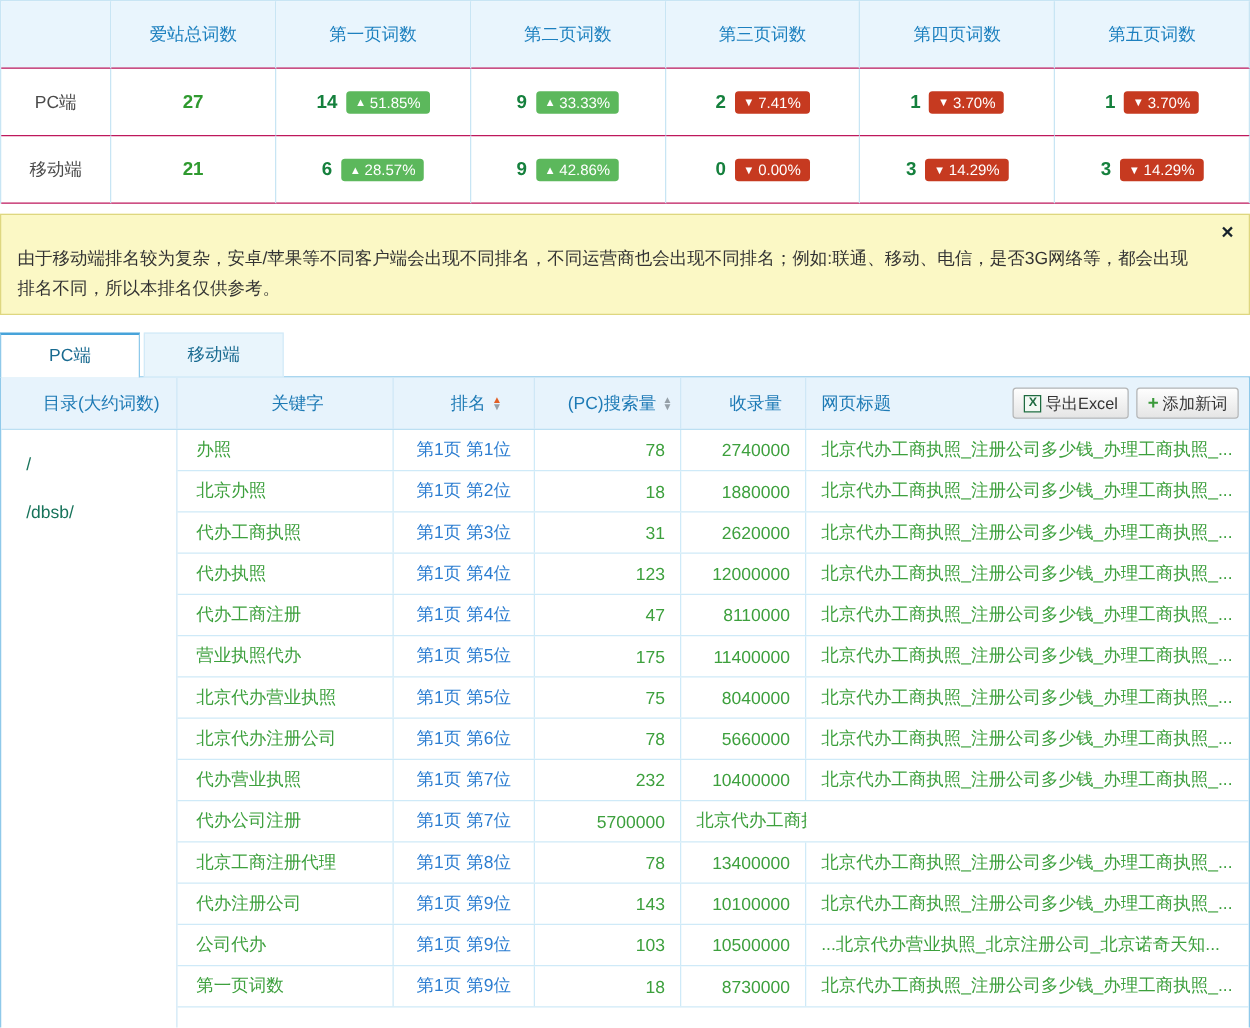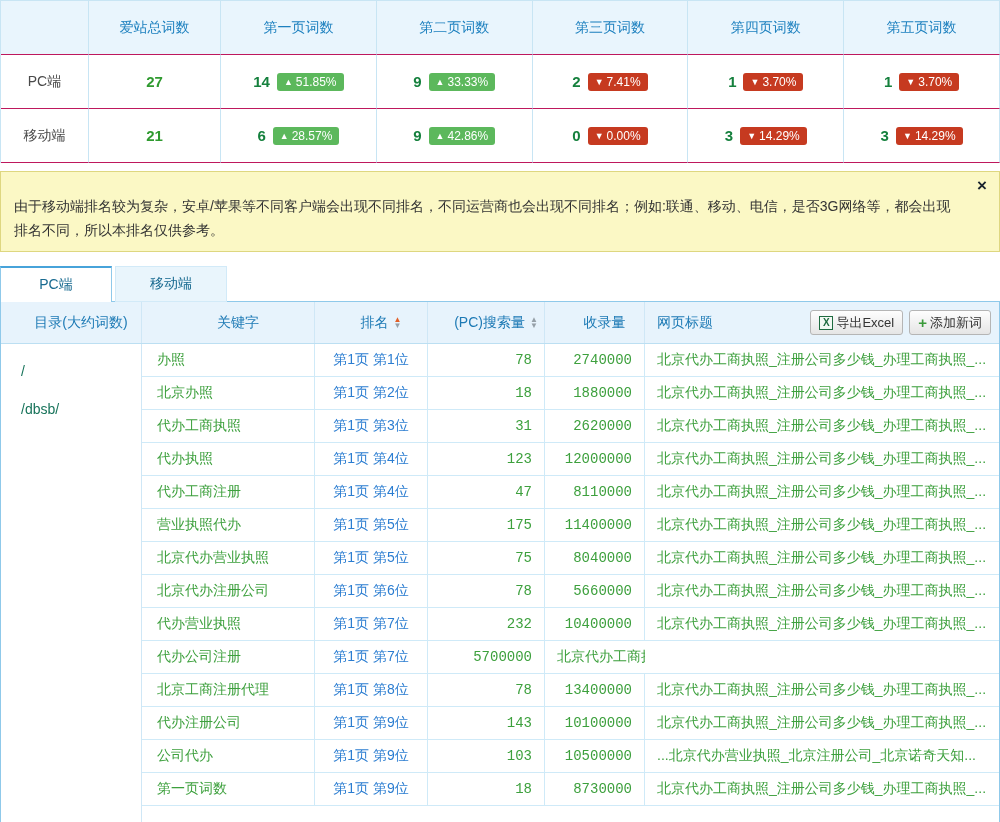--- a/index.html
+++ b/index.html
@@ -56,21 +56,21 @@
 
   .rows { flex:1; }
   .row { display:grid; grid-template-columns:173px 113px 117px 100px 1fr;
     height:33px; border-bottom:1px solid #cfeaf8; }
   .td { display:flex; align-items:center; font-size:14px; color:#3da03d;
     border-right:1px solid #cfeaf8; overflow:hidden; }
   .td.last { border-right:none; }
   .td.kw { padding-left:15px; }
   .td.rank { justify-content:center; }
   .td.rank span { color:#2b7dd1; cursor:pointer; }
-  .td.vol, .td.idx { justify-content:flex-end; padding-right:12px;font-family:Liberation Mono, monospace; }
+  .td.vol, .td.idx { justify-content:flex-end; padding-right:12px; }
   .td.title { padding-left:12px; white-space:nowrap; }
 
   
   .hbtns { display:flex; gap:6px; }
   .btn { display:inline-flex; align-items:center; gap:3px; height:25px; padding:0 8px;
     border:1px solid #b5b5b5; border-radius:3px; background:linear-gradient(#fefefe,#e5e5e5);
     font-size:13px; color:#333; cursor:pointer; white-space:nowrap; }
   .excel-ico { width:14px; height:14px; border:1px solid #1e6b40; background:#f2f9f4;
     color:#1e6b40; font-size:10px; font-weight:bold; display:flex; align-items:center;
     justify-content:center; }

